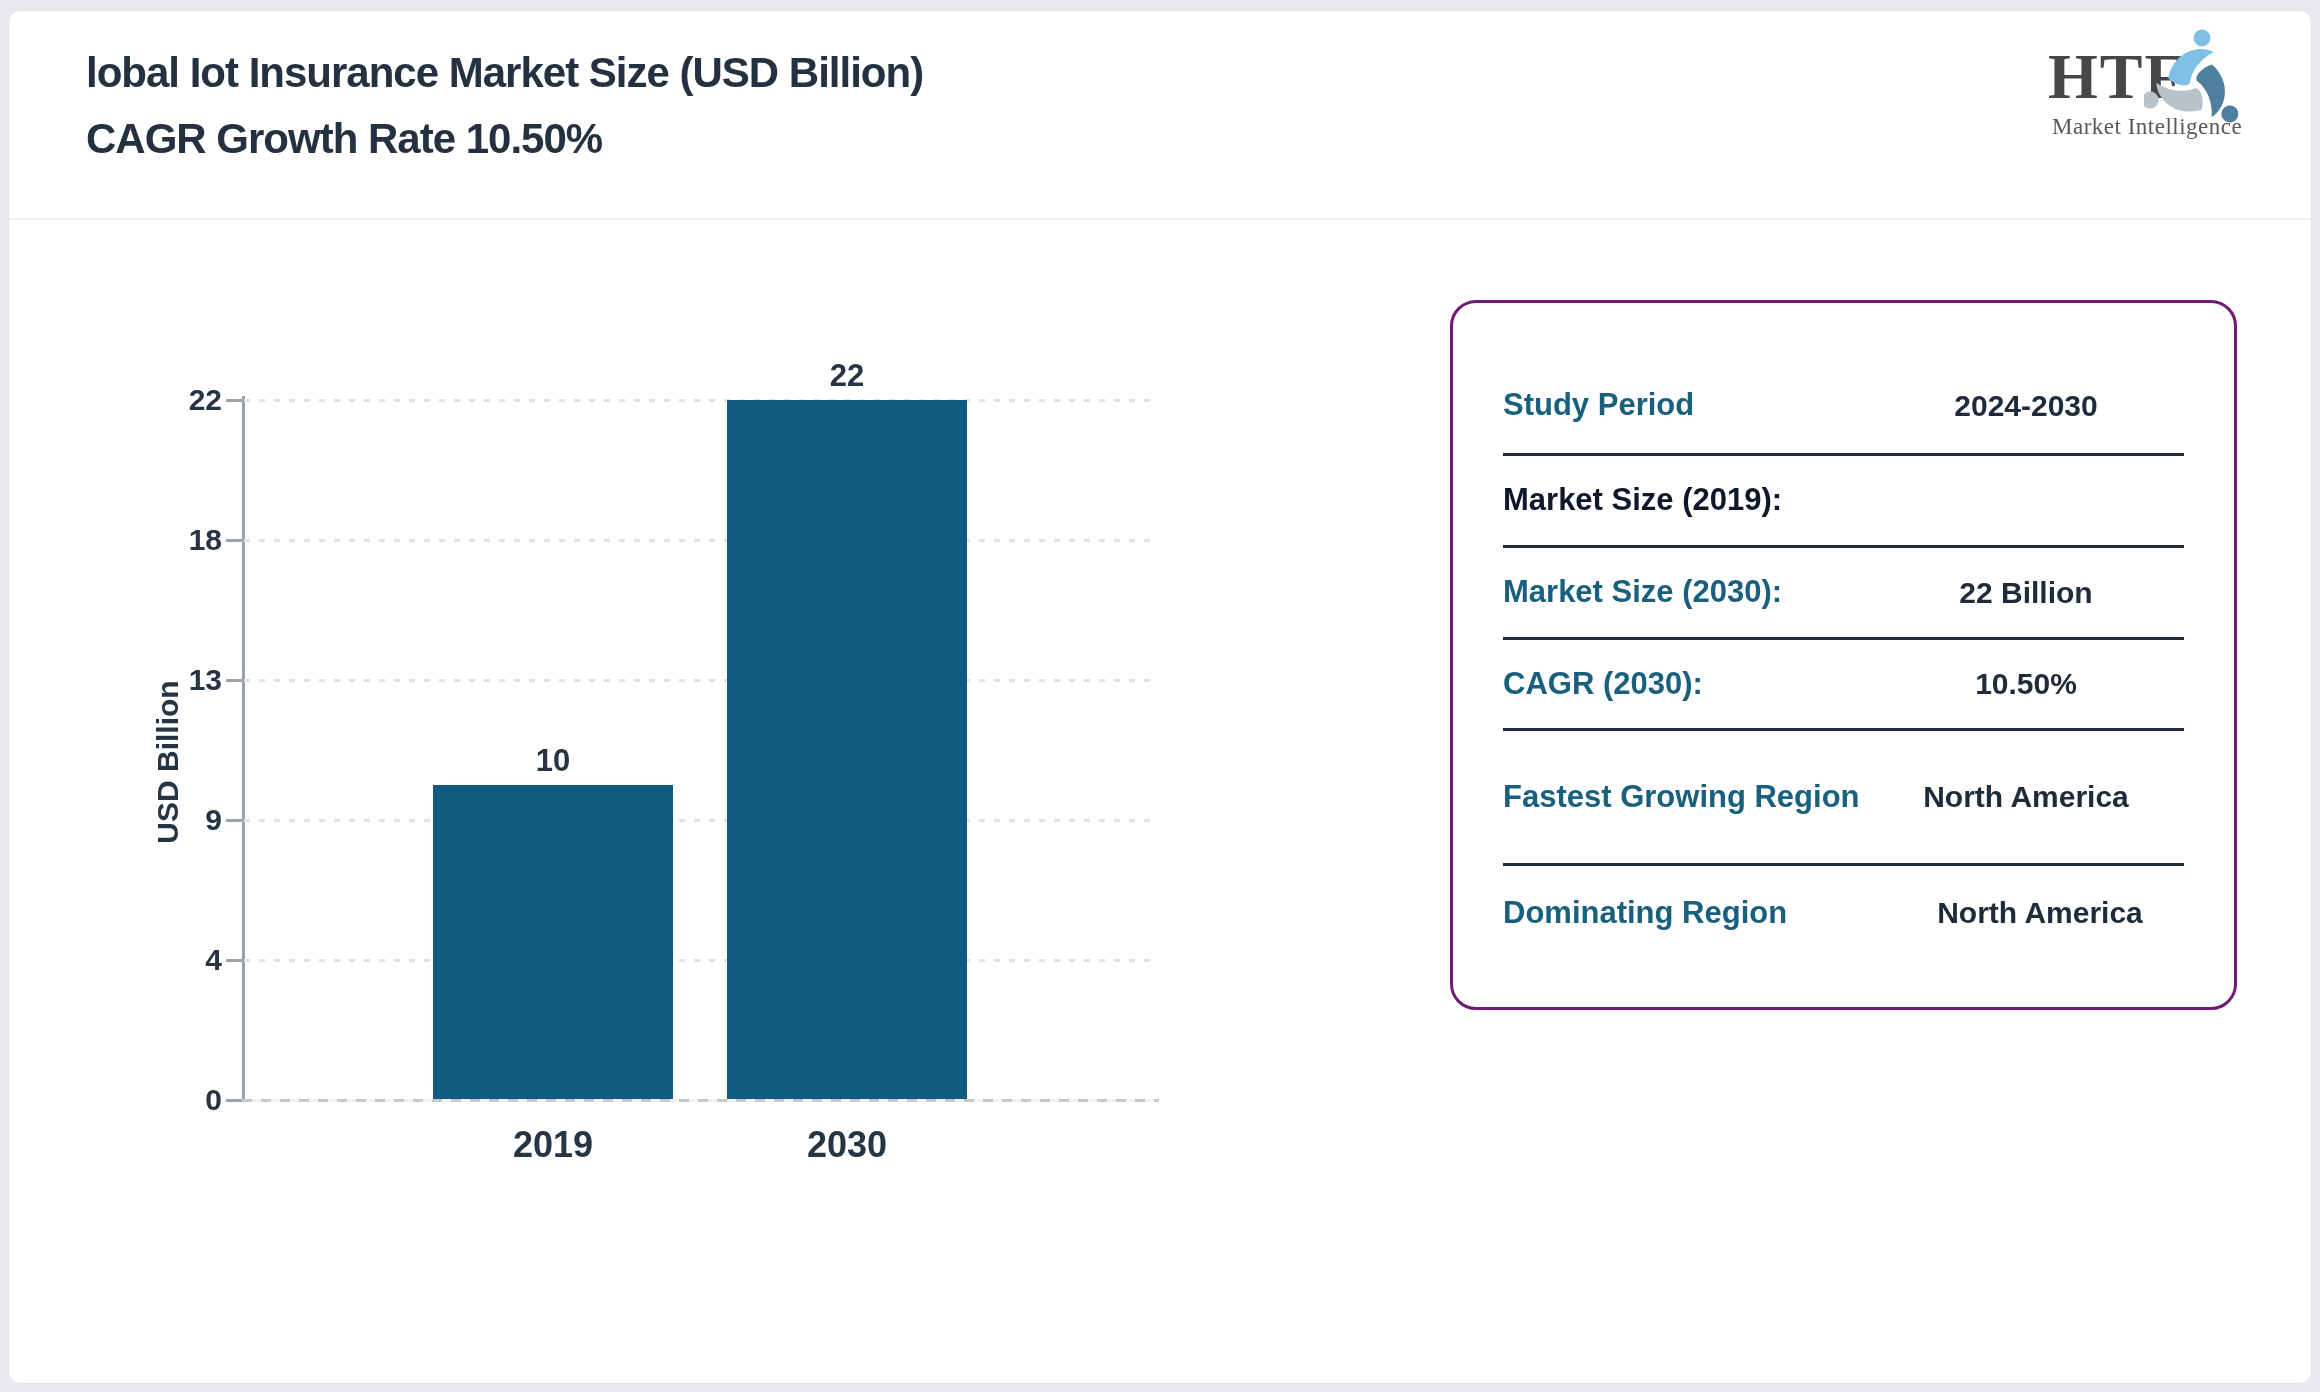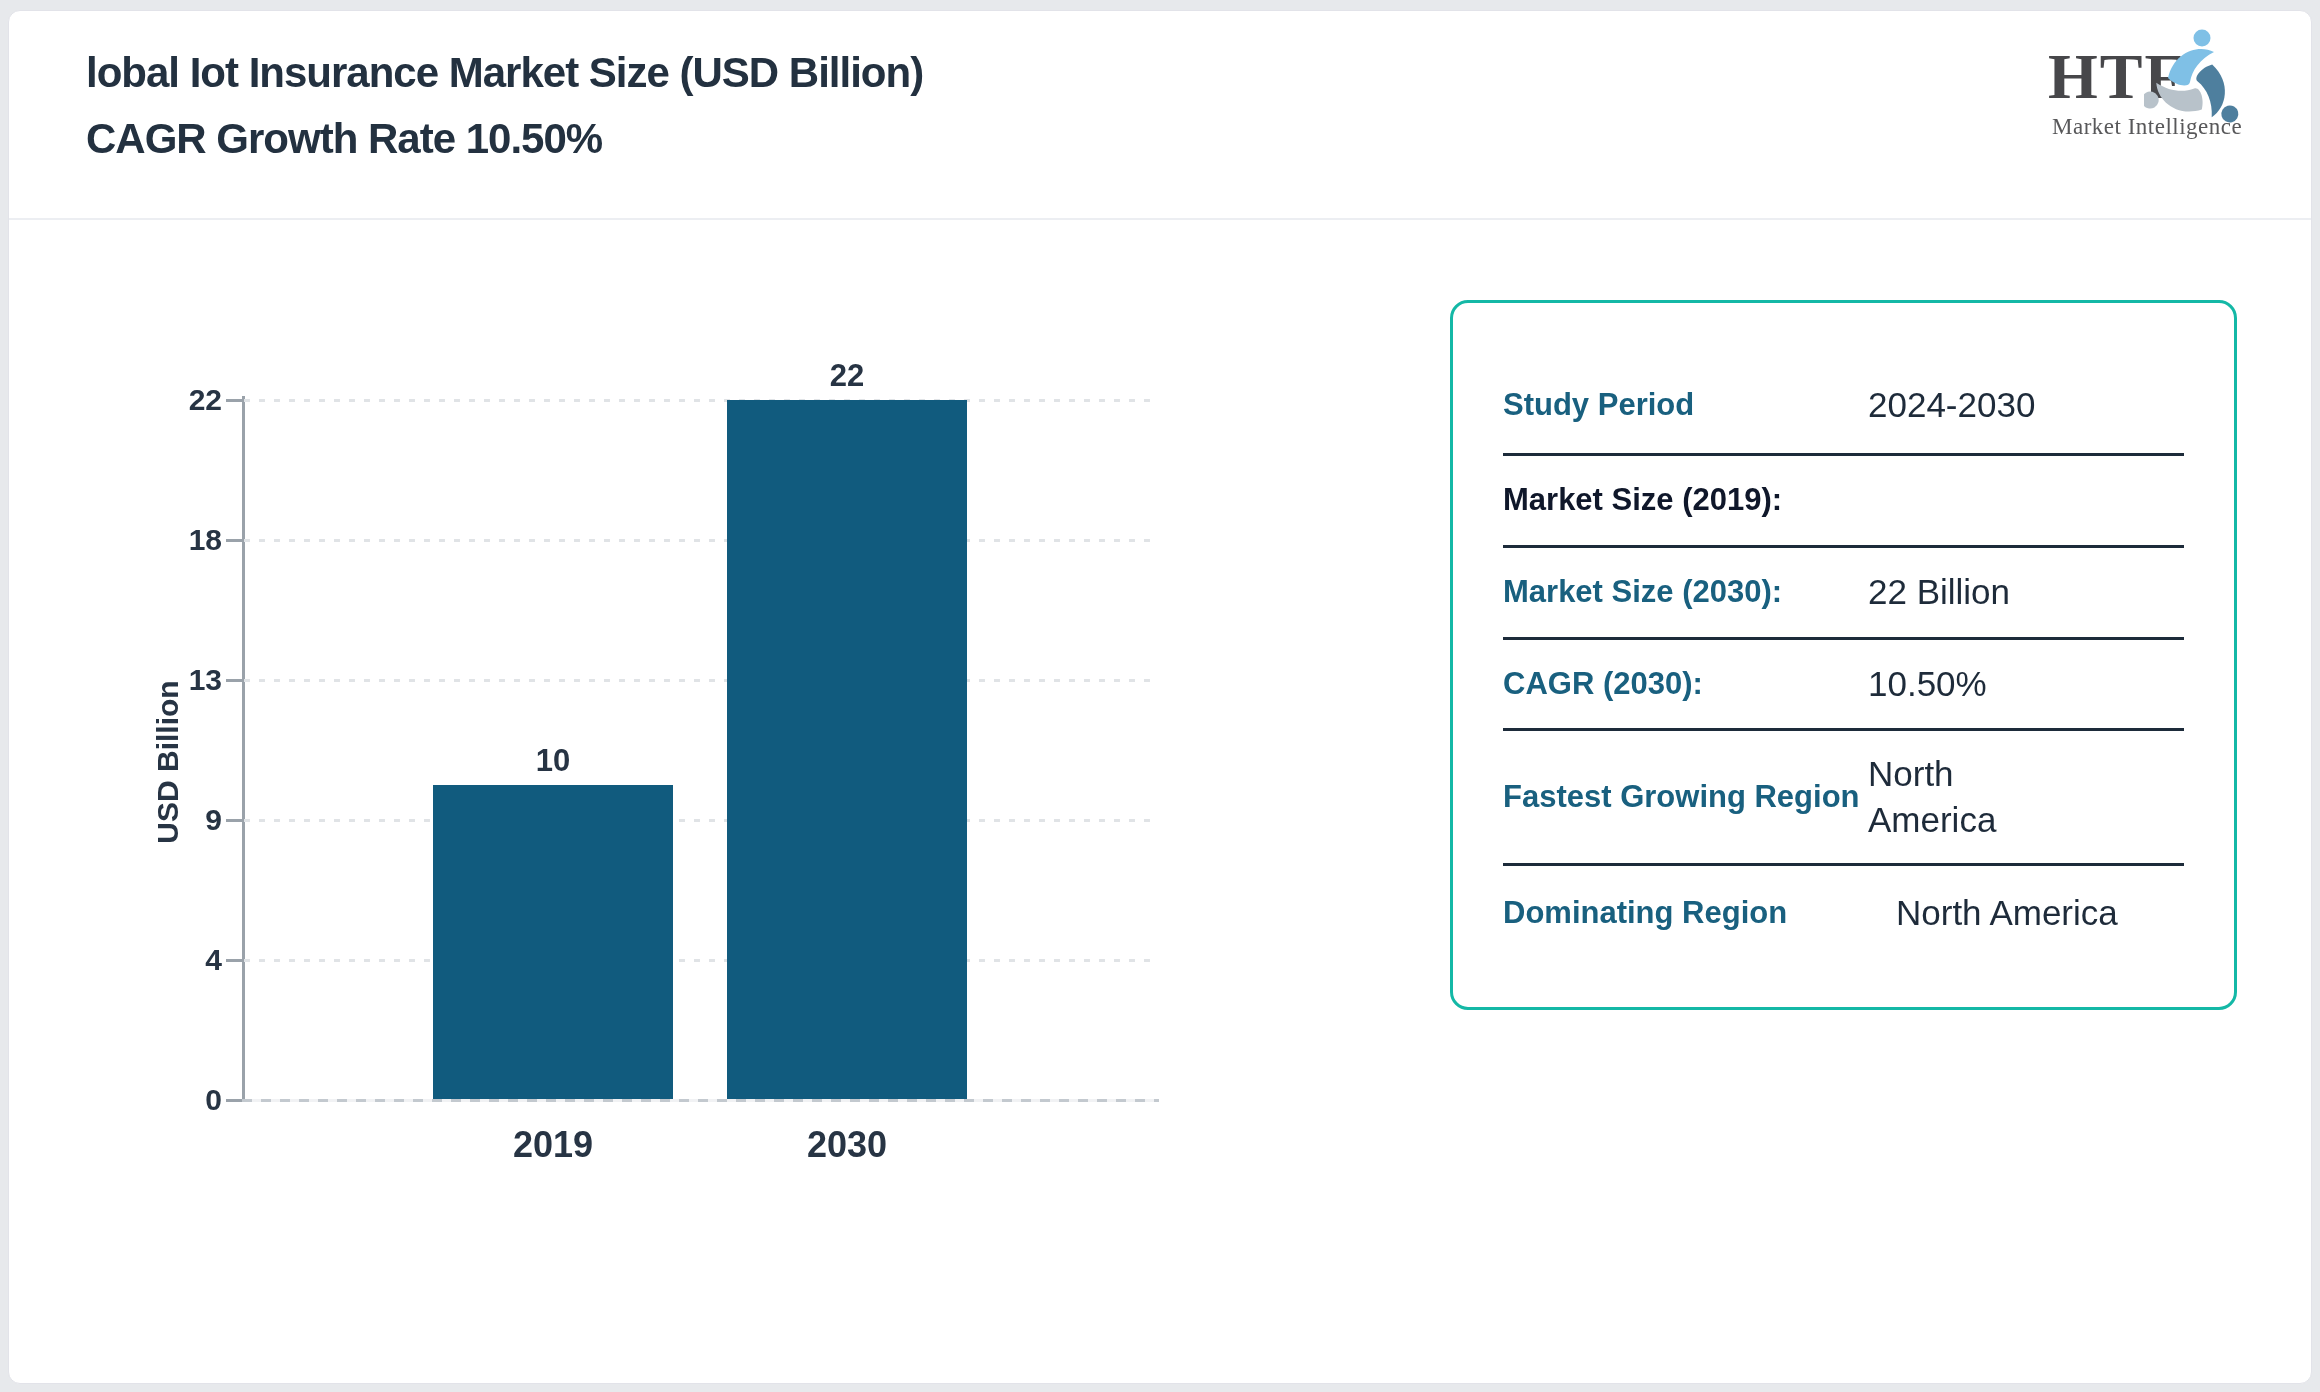--- a/index.html
+++ b/index.html
@@ -27,25 +27,25 @@
             background-image:repeating-linear-gradient(90deg,#e0e3e6 0 6px,transparent 6px 15px);}
   .yaxis{position:absolute;width:3px;background:#9aa2aa;}
   .baseline{position:absolute;height:3px;z-index:3;
             background-image:repeating-linear-gradient(90deg,#c3c9cf 0 10px,#f1f2f4 10px 19px);}
   .bar{position:absolute;z-index:1;}
   .bar-value{position:absolute;z-index:4;font-size:31px;font-weight:700;color:#273444;
              text-align:center;}
   .xtick-label{position:absolute;font-size:36px;font-weight:700;color:#273444;text-align:center;}
   
   .info-card{position:absolute;left:1450px;top:300px;width:787px;height:710px;box-sizing:border-box;
-             border:3px solid #14b8a6;border-radius:18px;background:#ffffff;padding:55px 50px 53px 50px;}
+             border:3px solid #701a75;border-radius:26px;background:#ffffff;padding:55px 50px 53px 50px;}
   .irow{display:flex;align-items:center;box-sizing:border-box;border-bottom:3px solid #1d2b3a;}
   .irow.last{border-bottom:none;gap:28px;}
   .ilabel{width:365px;font-size:31px;font-weight:700;line-height:1.32;}
-  .ivalue{flex:1;text-align:left;font-size:35px;font-weight:400;line-height:1.32;}
+  .ivalue{flex:1;text-align:center;font-size:30px;font-weight:700;line-height:1.32;}
   .ivalue .narrow{display:inline-block;max-width:210px;}
 </style>
 </head>
 <body>
 
 <div class="canvas">
   <div class="sheet"></div>
   <div class="header-divider"></div>
 
   <div class="title">

